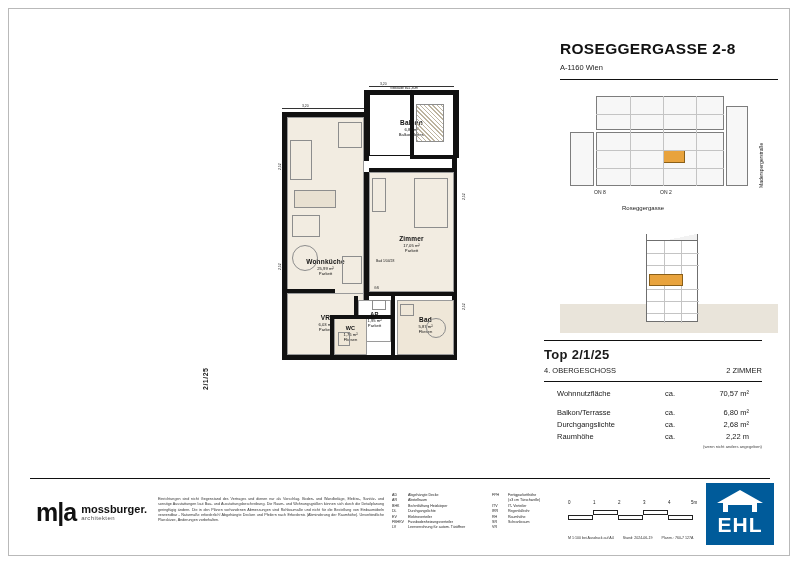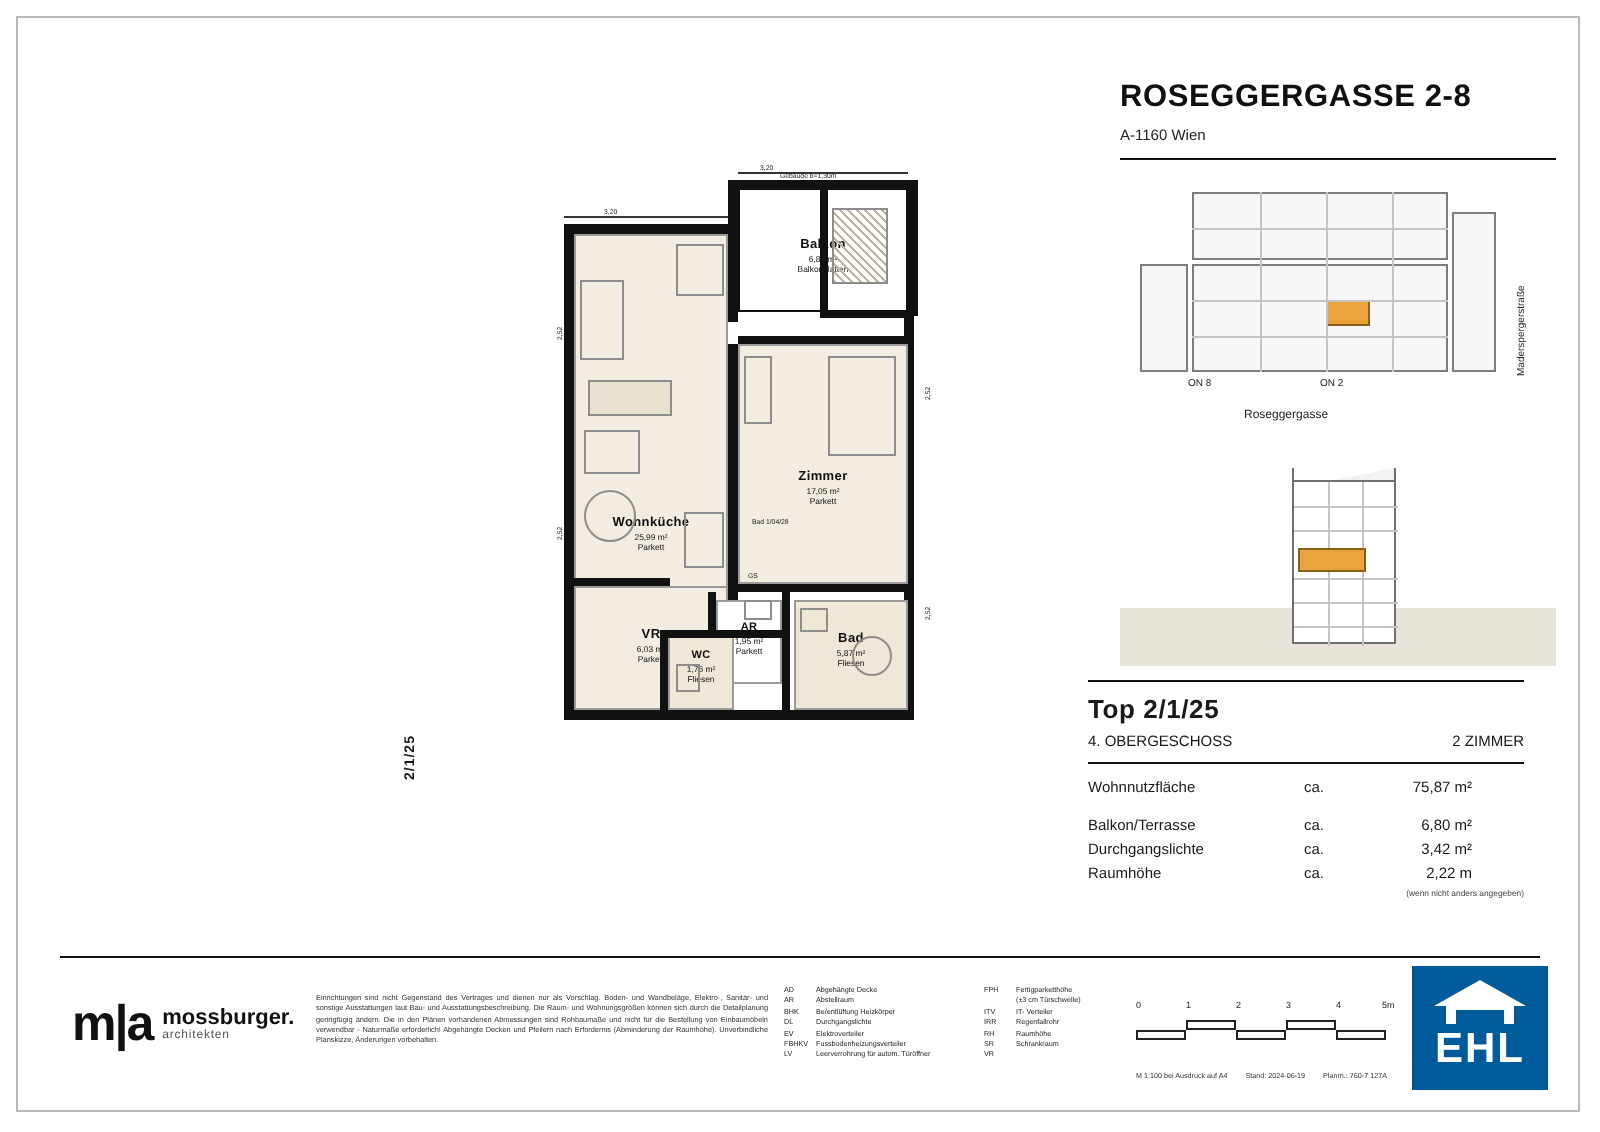--- a/index.html
+++ b/index.html
@@ -220,20 +220,21 @@
     font-size: 7.5px;
     align-items: center;
   }
   .hr2 { margin-top: 6px; border-top: 0.6px solid #111; }
 
   .areas { margin-top: 7px; font-size: 7.5px; }
   .arow {
     display: flex;
     align-items: baseline;
     margin-bottom: 3px;
+    justify-content: center;
   }
   .arow .lab { width: 108px; }
   .arow .ca { width: 26px; }
   .arow .val { width: 58px; text-align: right; }
   .arow.gap { margin-top: 10px; }
   .note {
     margin-top: 2px;
     font-size: 4.2px;
     text-align: right;
     color: #444;
@@ -512,31 +513,31 @@
     <div class="top-row2">
       <span>4. OBERGESCHOSS</span>
       <span>2 ZIMMER</span>
     </div>
     <div class="hr2"></div>
 
     <div class="areas">
       <div class="arow">
         <span class="lab">Wohnnutzfläche</span>
         <span class="ca">ca.</span>
-        <span class="val">75,87 m²</span>
+        <span class="val">70,57 m²</span>
       </div>
       <div class="arow gap">
         <span class="lab">Balkon/Terrasse</span>
         <span class="ca">ca.</span>
         <span class="val">6,80 m²</span>
       </div>
       <div class="arow">
         <span class="lab">Durchgangslichte</span>
         <span class="ca">ca.</span>
-        <span class="val">3,42 m²</span>
+        <span class="val">2,68 m²</span>
       </div>
       <div class="arow">
         <span class="lab">Raumhöhe</span>
         <span class="ca">ca.</span>
         <span class="val">2,22 m</span>
       </div>
       <div class="note">(wenn nicht anders angegeben)</div>
     </div>
   </div>
 

